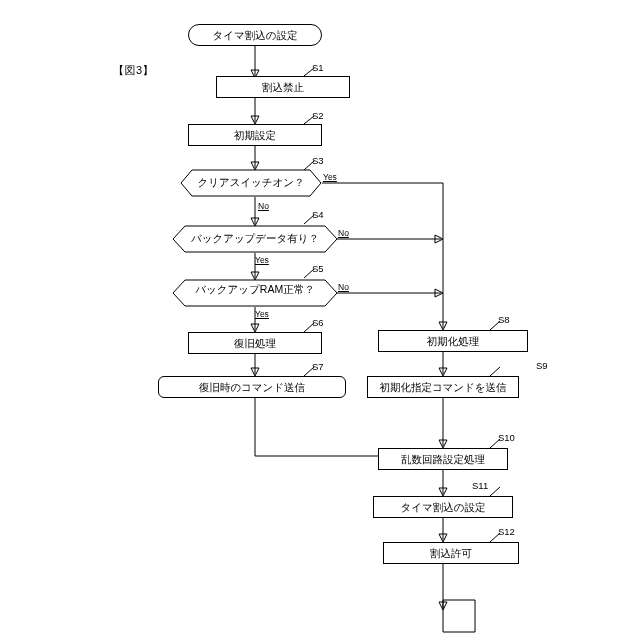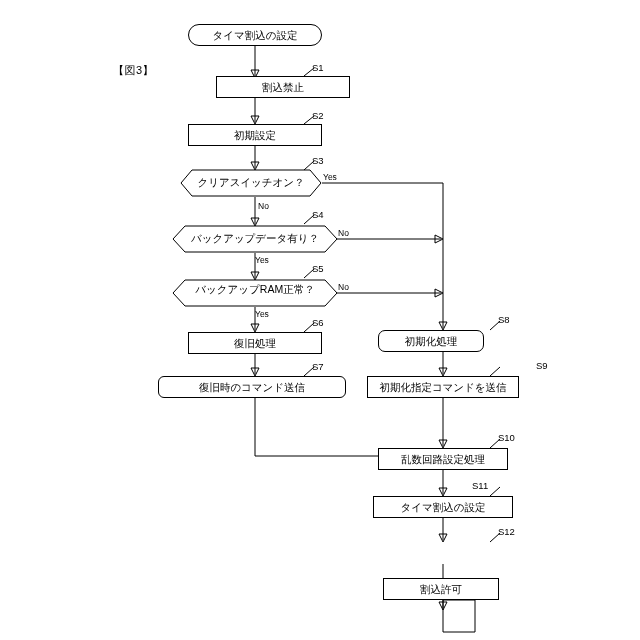--- a/index.html
+++ b/index.html
@@ -46,20 +46,21 @@
   }
   .step{
     position:absolute;
     font-size:9.5px;
     white-space:nowrap;
   }
   .edgelabel{
     position:absolute;
     font-size:8.5px;
     white-space:nowrap;
+    text-decoration:underline;
   }
   svg.lines{
     position:absolute;left:0;top:0;width:640px;height:640px;
     pointer-events:none;
   }
   svg.lines line, svg.lines path{
     stroke:#000000;stroke-width:1;fill:none;
   }
 </style>
 </head>
@@ -193,21 +194,21 @@
   </svg>
 
   <div class="node" style="left:158px;top:376px;width:188px;height:22px;border-radius:6px;">
     <span>復旧時のコマンド送信</span>
   </div>
   <div class="step" style="left:312px;top:361px;">S7</div>
   <svg class="lines">
     <line x1="304" y1="376" x2="314" y2="367"></line>
   </svg>
 
-  <div class="node" style="left:378px;top:330px;width:106px;height:22px;border-radius:7px;">
+  <div class="node" style="left:378px;top:330px;width:150px;height:22px;">
     <span>初期化処理</span>
   </div>
   <div class="step" style="left:498px;top:314px;">S8</div>
   <svg class="lines">
     <line x1="490" y1="330" x2="500" y2="321"></line>
   </svg>
 
   <div class="node" style="left:367px;top:376px;width:152px;height:22px;">
     <span>初期化指定コマンドを送信</span>
   </div>
@@ -225,21 +226,21 @@
   </svg>
 
   <div class="node" style="left:373px;top:496px;width:140px;height:22px;">
     <span>タイマ割込の設定</span>
   </div>
   <div class="step" style="left:472px;top:480px;">S11</div>
   <svg class="lines">
     <line x1="490" y1="496" x2="500" y2="487"></line>
   </svg>
 
-  <div class="node" style="left:383px;top:542px;width:116px;height:22px;margin-top:36px;">
+  <div class="node" style="left:383px;top:542px;width:136px;height:22px;">
     <span>割込許可</span>
   </div>
   <div class="step" style="left:498px;top:526px;">S12</div>
   <svg class="lines">
     <line x1="490" y1="542" x2="500" y2="533"></line>
   </svg>
 
 </div>
 
 </body></html>

